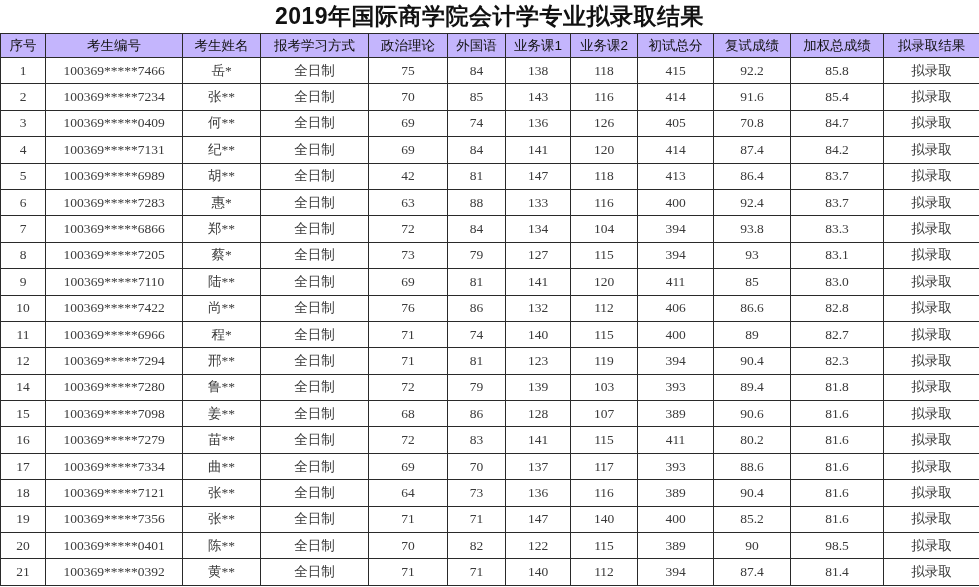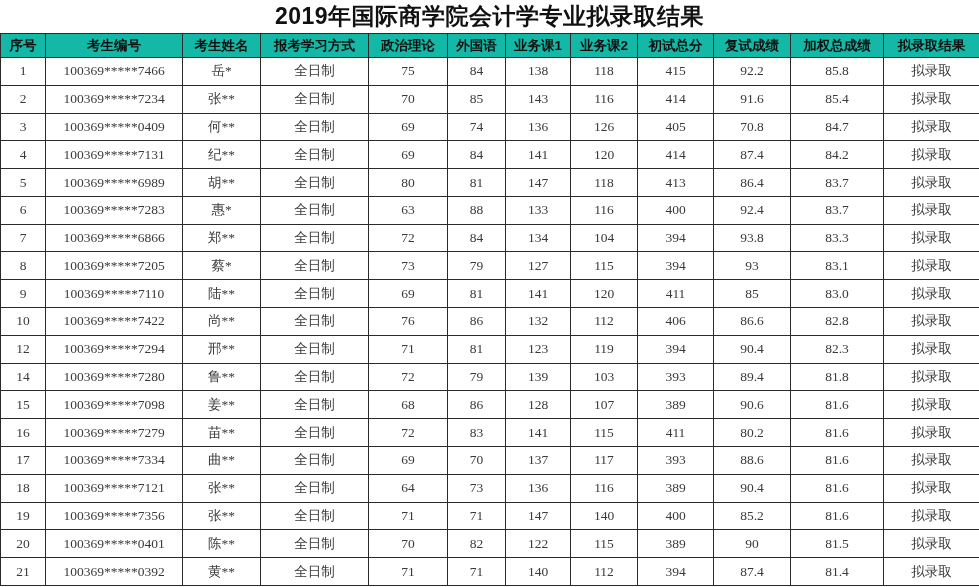--- a/index.html
+++ b/index.html
@@ -22,28 +22,28 @@
     letter-spacing: 0.5px;
   }
   table.results {
     width: 979px;
     height: 553px;
     border-collapse: collapse;
     table-layout: fixed;
   }
   table.results th {
     font-family: "Liberation Sans", sans-serif;
-    font-weight: bold;
+    font-weight: normal;
     font-size: 13.5px;
     color: #111111;
     border: 1px solid #2a2a2a;
     padding: 0;
     text-align: center;
     vertical-align: middle;
-    background: #14b8a6;
+    background: #c4b5fd;
     white-space: nowrap;
     overflow: hidden;
   }
   table.results thead tr { height: 24px; }
   table.results td {
     font-family: "Liberation Serif", serif;
     font-size: 13.5px;
     color: #3a3a3a;
     border: 1px solid #2a2a2a;
     padding: 0;
@@ -144,21 +144,21 @@
           <td>414</td>
           <td>87.4</td>
           <td>84.2</td>
           <td>拟录取</td>
         </tr>
         <tr>
           <td>5</td>
           <td>100369*****6989</td>
           <td>胡**</td>
           <td>全日制</td>
-          <td>80</td>
+          <td>42</td>
           <td>81</td>
           <td>147</td>
           <td>118</td>
           <td>413</td>
           <td>86.4</td>
           <td>83.7</td>
           <td>拟录取</td>
         </tr>
         <tr>
           <td>6</td>
@@ -224,20 +224,34 @@
           <td>76</td>
           <td>86</td>
           <td>132</td>
           <td>112</td>
           <td>406</td>
           <td>86.6</td>
           <td>82.8</td>
           <td>拟录取</td>
         </tr>
         <tr>
+          <td>11</td>
+          <td>100369*****6966</td>
+          <td>程*</td>
+          <td>全日制</td>
+          <td>71</td>
+          <td>74</td>
+          <td>140</td>
+          <td>115</td>
+          <td>400</td>
+          <td>89</td>
+          <td>82.7</td>
+          <td>拟录取</td>
+        </tr>
+        <tr>
           <td>12</td>
           <td>100369*****7294</td>
           <td>邢**</td>
           <td>全日制</td>
           <td>71</td>
           <td>81</td>
           <td>123</td>
           <td>119</td>
           <td>394</td>
           <td>90.4</td>
@@ -332,21 +346,21 @@
           <td>20</td>
           <td>100369*****0401</td>
           <td>陈**</td>
           <td>全日制</td>
           <td>70</td>
           <td>82</td>
           <td>122</td>
           <td>115</td>
           <td>389</td>
           <td>90</td>
-          <td>81.5</td>
+          <td>98.5</td>
           <td>拟录取</td>
         </tr>
         <tr>
           <td>21</td>
           <td>100369*****0392</td>
           <td>黄**</td>
           <td>全日制</td>
           <td>71</td>
           <td>71</td>
           <td>140</td>

